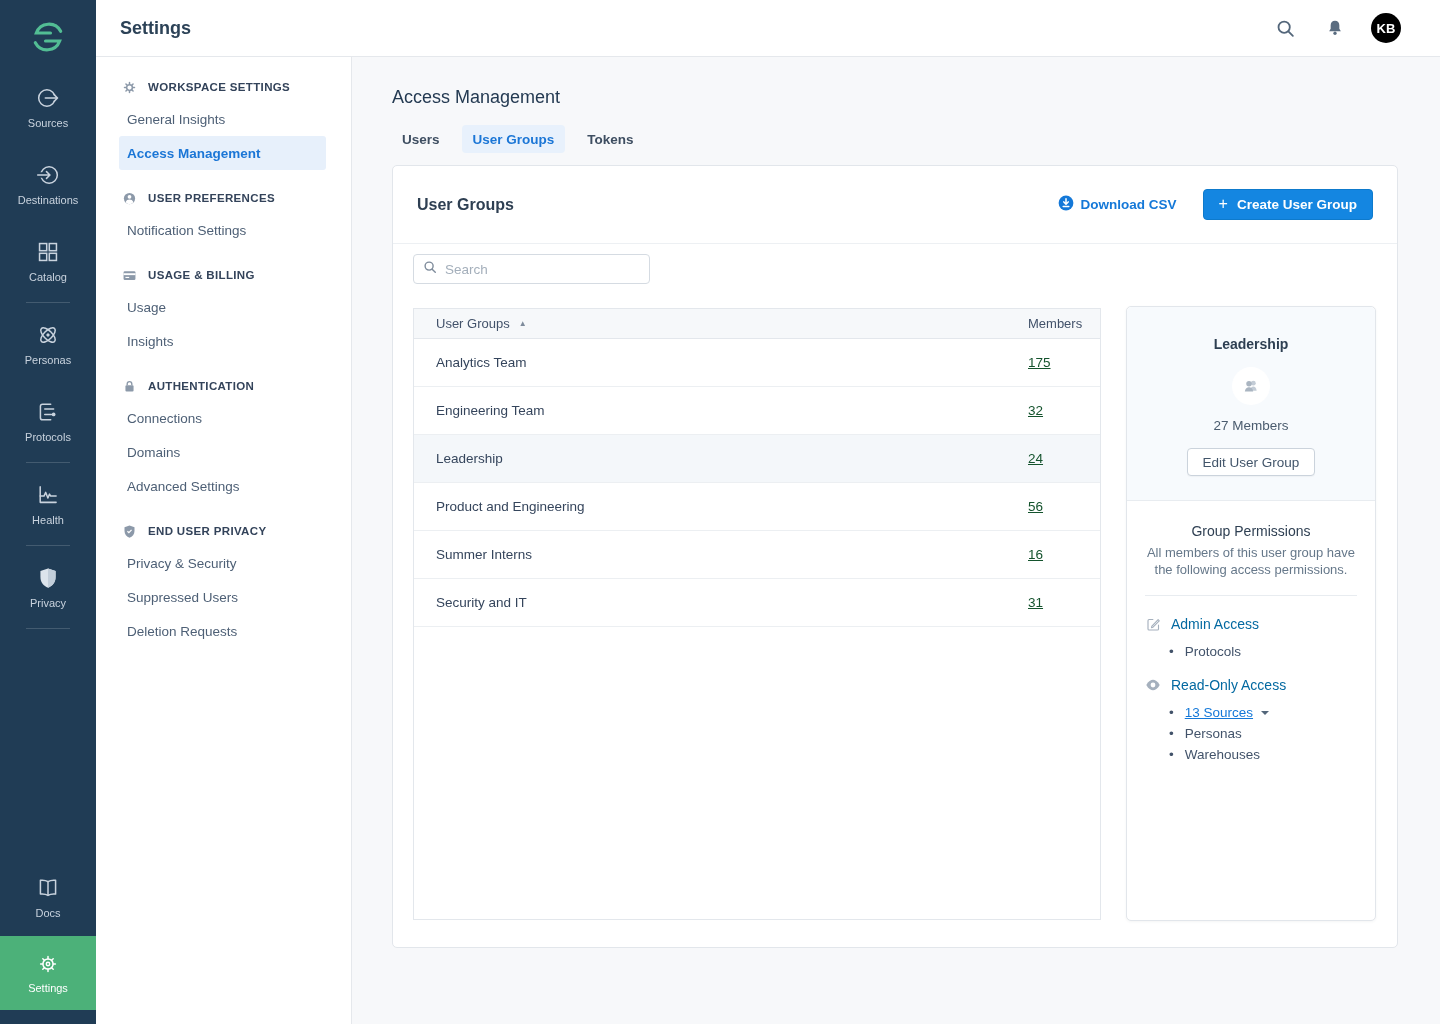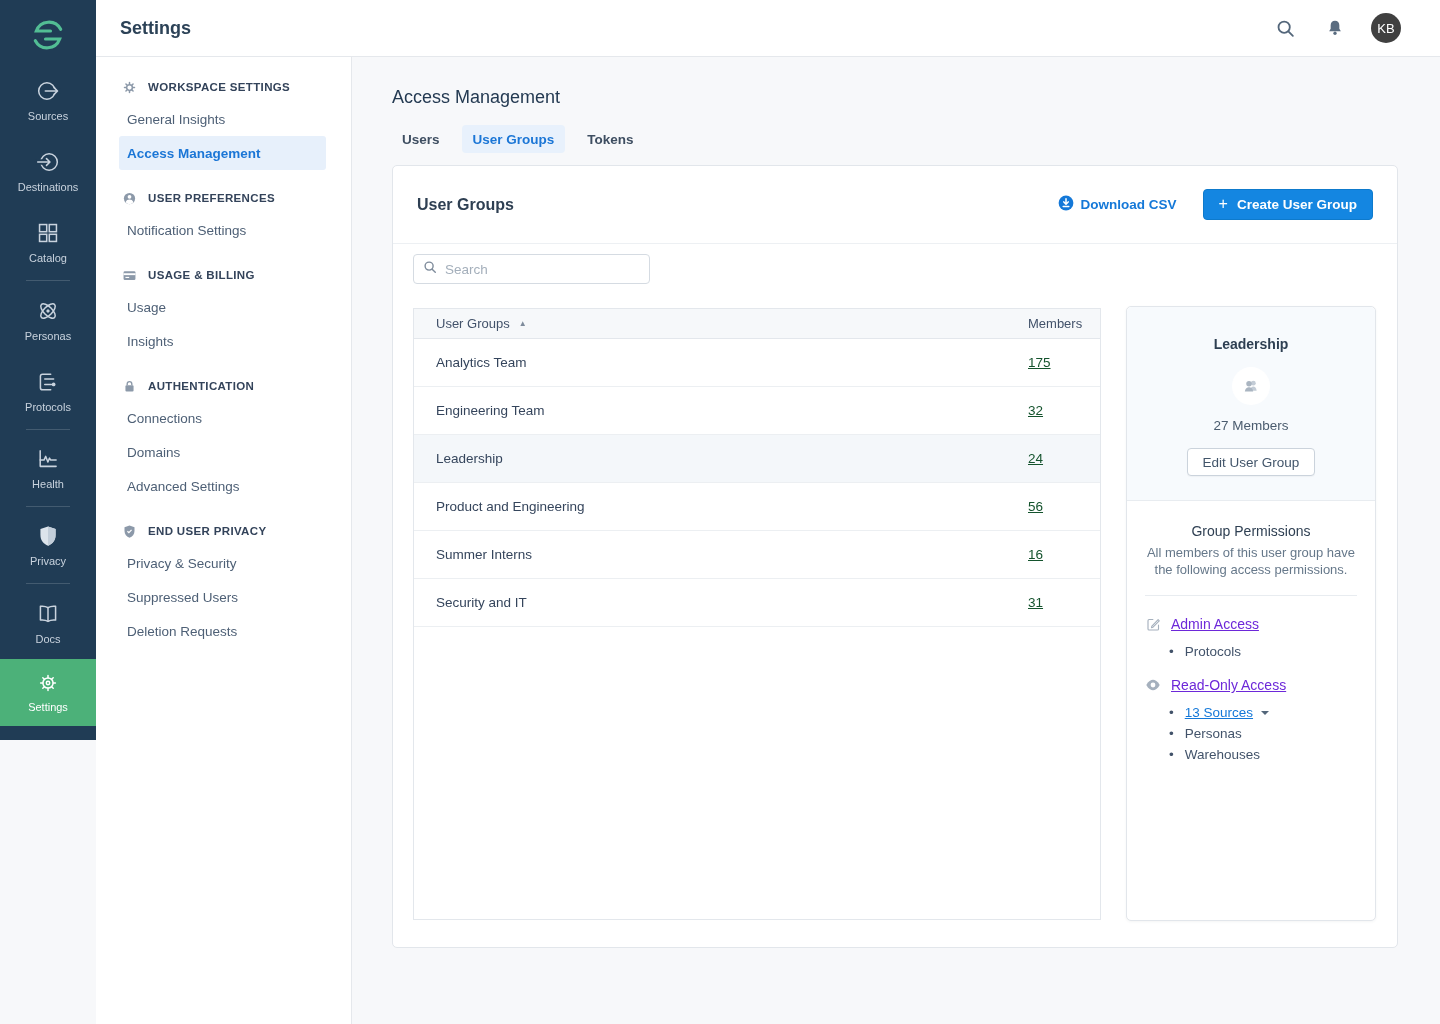--- a/index.html
+++ b/index.html
@@ -1,36 +1,36 @@
 <!DOCTYPE html>
 <html><head>
 <meta charset="utf-8">
 <style>
   * { margin:0; padding:0; box-sizing:border-box; }
   html,body { width:1440px; height:1024px; overflow:hidden; font-family:"Liberation Sans", sans-serif; background:#F7F8FA; }
 
   
-  .rail { position:absolute; left:0; top:0; width:96px; height:740px; background:#203C55; display:flex; flex-direction:column; align-items:center; }
+  .rail { position:absolute; left:0; top:0; width:96px; height:1024px; background:#203C55; display:flex; flex-direction:column; align-items:center; }
   .rail-logo { margin:13px 0 8px; width:48px; height:48px; display:flex; align-items:center; justify-content:center; }
   .rail-item { width:100%; height:64px; margin:6px 0 7px; display:flex; flex-direction:column; align-items:center; justify-content:center; gap:6px; color:#C9D3DE; cursor:pointer; }
   .rail-item .lbl { font-size:11px; }
   .rail-div { width:44px; border-top:1px solid rgba(255,255,255,.16); margin:2px 0 3px; }
   .rail-spacer { flex:1; }
   .rail-settings { width:100%; height:74px; margin-bottom:14px; background:#4CB179; display:flex; flex-direction:column; align-items:center; justify-content:center; gap:6px; color:#FFFFFF; cursor:pointer; }
   .rail-settings .lbl { font-size:11px; }
   .ric { display:block; }
 
   
   .tophdr { position:absolute; left:96px; top:0; right:0; height:57px; background:#fff; border-bottom:1px solid #E5E8EC; display:flex; align-items:center; padding:0 22px 0 24px; z-index:3; }
   .tophdr-title { font-size:18px; font-weight:700; color:#2C4257; }
   .tophdr-spacer { flex:1; }
   .hicon { width:24px; height:24px; display:flex; align-items:center; justify-content:center; color:#53667A; cursor:pointer; }
   .hicon.search { margin-right:26px; }
   .hicon.bell { margin-right:24px; }
-  .avatar { width:30px; height:30px; border-radius:50%; background:#404040; color:#fff; font-size:13px; font-weight:400; display:flex; align-items:center; justify-content:center; cursor:pointer; }
+  .avatar { width:30px; height:30px; border-radius:50%; background:#000000; color:#fff; font-size:13px; font-weight:700; display:flex; align-items:center; justify-content:center; cursor:pointer; }
   .caret { width:0; height:0; border-left:4.5px solid transparent; border-right:4.5px solid transparent; border-top:5px solid #8родA; border-top-color:#8A97A6; margin-left:9px; cursor:pointer; }
 
   
   .sb { position:absolute; left:96px; top:57px; bottom:0; width:256px; background:#fff; border-right:1px solid #E5E8EC; padding-top:15px; }
   .group { margin-bottom:13px; }
   .group-header { height:30px; display:flex; align-items:center; gap:11px; padding-left:25px; font-size:11.5px; font-weight:700; color:#33435A; letter-spacing:.03em; }
   .gicon { width:16px; display:flex; justify-content:center; color:#8C99A9; }
   .side-item { height:34px; display:flex; align-items:center; margin:0 25px 0 23px; padding-left:8px; font-size:13.5px; color:#4E6076; border-radius:3px; cursor:pointer; }
   .side-item.active { background:#E7F0FB; color:#1B76D6; font-weight:600; }
 
@@ -69,21 +69,21 @@
   .panel { width:250px; margin-left:25px; margin-top:-2px; border:1px solid #E2E6EB; border-radius:5px; background:#fff; height:615px; box-shadow:0 1px 3px rgba(40,50,60,.05); }
   .panel-top { background:#F7FAFD; border-bottom:1px solid #E8ECF0; border-radius:5px 5px 0 0; padding:29px 16px 24px; text-align:center; }
   .panel-group-name { font-size:14px; font-weight:600; color:#2E3F52; }
   .avatar-circle { width:38px; height:38px; border-radius:50%; background:#fff; margin:15px auto 13px; display:flex; align-items:center; justify-content:center; }
   .member-count { font-size:13.5px; color:#4A5B6E; margin-bottom:15px; }
   .edit-btn { height:28px; padding:0 15px; background:#fff; border:1px solid #CBD3DC; border-radius:4px; font-size:13.5px; color:#42556A; font-family:"Liberation Sans", sans-serif; cursor:pointer; box-shadow:0 1px 1px rgba(40,50,60,.04); }
   .panel-bottom { padding:22px 18px; }
   .perm-title { text-align:center; font-size:14px; font-weight:400; color:#2E3F52; }
   .perm-sub { text-align:center; font-size:13px; color:#66788A; line-height:1.28; margin-top:6px; }
   .pdivider { border-top:1px solid #E8ECF0; margin:17px 0 20px; }
-  .perm-row { display:flex; align-items:center; gap:10px; font-size:14px; color:#6d28d9; margin-bottom:9px;text-decoration:underline; }
+  .perm-row { display:flex; align-items:center; gap:10px; font-size:14px; color:#0369a1; margin-bottom:9px; }
   .perm-row .picon { width:16px; display:flex; justify-content:center; color:#A5B0BD; }
   .perm-list { list-style:none; margin:0 0 15px 0; }
   .perm-item { display:flex; align-items:center; font-size:13.5px; color:#42536A; line-height:21px; padding-left:24px; }
   .dot { margin-right:11px; color:#42536A; }
   .link-sources { color:#1478D8; text-decoration:underline; cursor:pointer; }
   .sm-caret { width:0; height:0; border-left:4px solid transparent; border-right:4px solid transparent; border-top:4.5px solid #53667A; margin-left:8px; }
 </style>
 </head>
 <body>
 

